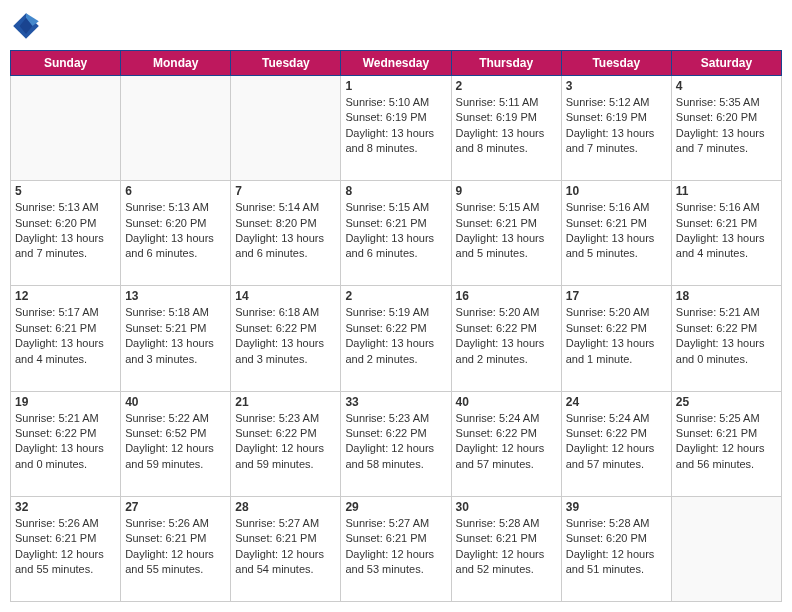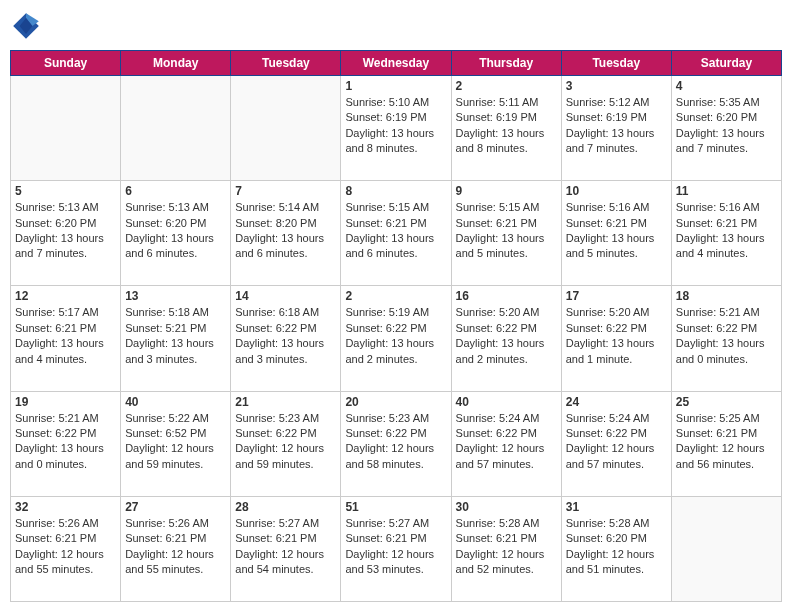--- a/index.html
+++ b/index.html
@@ -278,21 +278,21 @@
 and 59 minutes.</div>
           </td>
           <td>
             <span class="day-num">21</span>
             <div class="cell-info">Sunrise: 5:23 AM
 Sunset: 6:22 PM
 Daylight: 12 hours
 and 59 minutes.</div>
           </td>
           <td>
-            <span class="day-num">20</span>
+            <span class="day-num">33</span>
             <div class="cell-info">Sunrise: 5:23 AM
 Sunset: 6:22 PM
 Daylight: 12 hours
 and 58 minutes.</div>
           </td>
           <td>
             <span class="day-num">40</span>
             <div class="cell-info">Sunrise: 5:24 AM
 Sunset: 6:22 PM
 Daylight: 12 hours
@@ -329,35 +329,35 @@
 and 55 minutes.</div>
           </td>
           <td>
             <span class="day-num">28</span>
             <div class="cell-info">Sunrise: 5:27 AM
 Sunset: 6:21 PM
 Daylight: 12 hours
 and 54 minutes.</div>
           </td>
           <td>
-            <span class="day-num">51</span>
+            <span class="day-num">29</span>
             <div class="cell-info">Sunrise: 5:27 AM
 Sunset: 6:21 PM
 Daylight: 12 hours
 and 53 minutes.</div>
           </td>
           <td>
             <span class="day-num">30</span>
             <div class="cell-info">Sunrise: 5:28 AM
 Sunset: 6:21 PM
 Daylight: 12 hours
 and 52 minutes.</div>
           </td>
           <td>
-            <span class="day-num">31</span>
+            <span class="day-num">39</span>
             <div class="cell-info">Sunrise: 5:28 AM
 Sunset: 6:20 PM
 Daylight: 12 hours
 and 51 minutes.</div>
           </td>
           <td class="empty"></td>
         </tr>
       </tbody>
   </table>
 </div>

